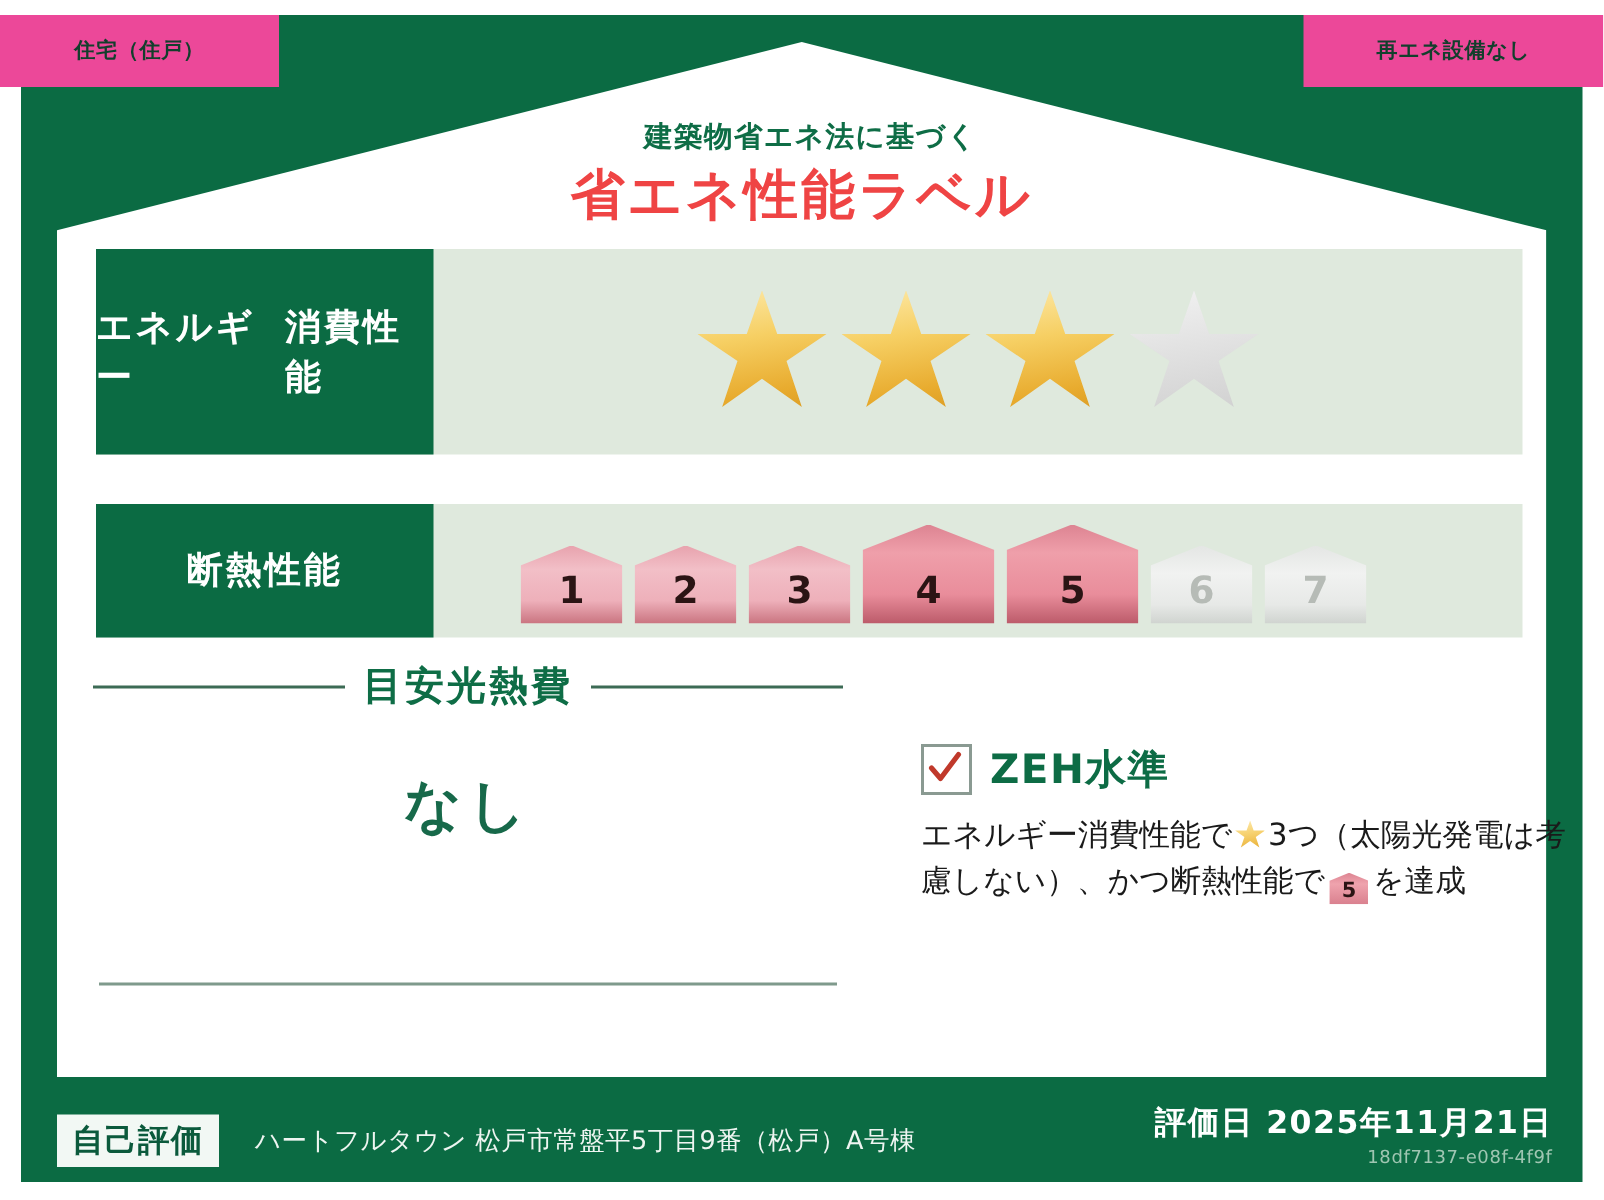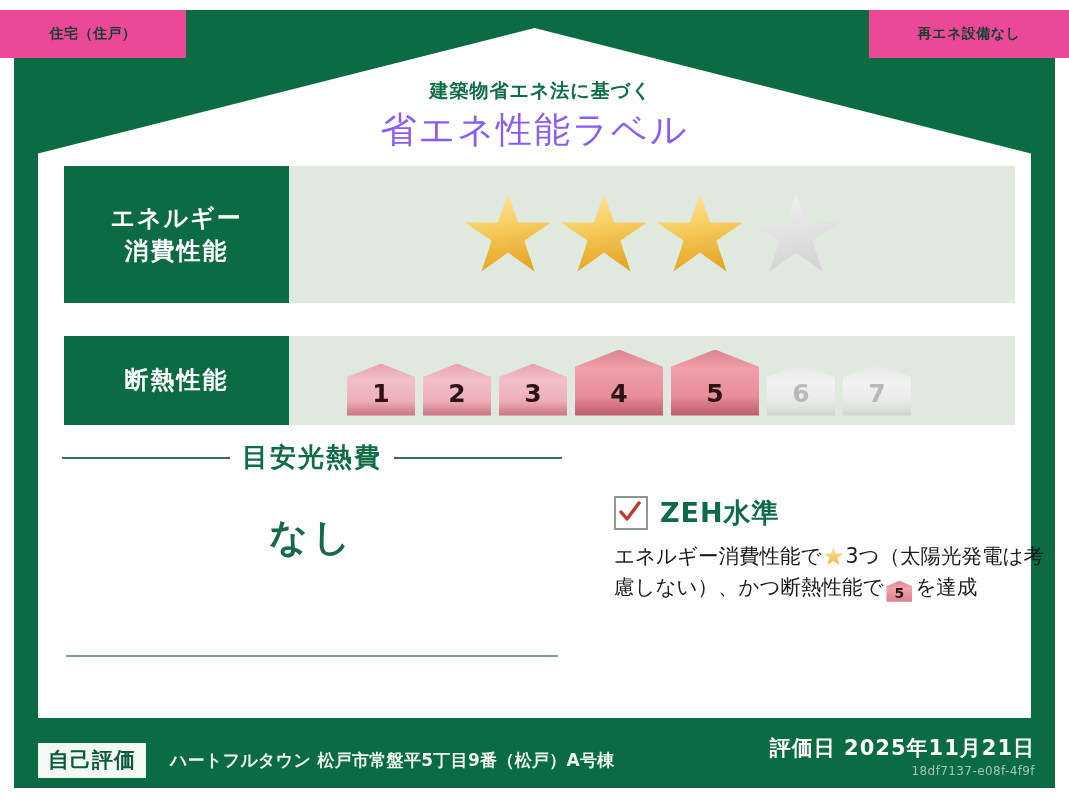--- a/index.html
+++ b/index.html
@@ -43,38 +43,38 @@
   
   .title-sub{
     position:absolute;left:12px;right:0;top:78px;
     text-align:center;
     color:#0e6d46;font-weight:bold;font-size:19px;
     letter-spacing:1px;
   }
   .title-main{
     position:absolute;left:0;right:0;top:106px;
     text-align:center;
-    color:#8b5cf6;font-weight:normal;font-size:36px;
+    color:#ef4444;font-weight:bold;font-size:36px;
     letter-spacing:2px;
   }
 
   
   .perf-row{
     position:absolute;left:64px;width:951px;
     display:flex;align-items:stretch;
     background:#dfe9dd;
   }
   .row-energy{top:166px;height:137px;}
   .row-insul{top:336px;height:89px;}
 
   .row-label{
     width:225px;flex:0 0 225px;
     background:#0b6b43;
     color:#ffffff;
-    display:flex;flex-direction:column;
+    display:flex;
     align-items:center;justify-content:center;
     font-weight:bold;font-size:24px;line-height:1.35;
     letter-spacing:2px;
   }
   .row-body{
     flex:1;
     display:flex;align-items:center;justify-content:center;
     gap:10px;
   }
   .row-insul .row-body{gap:4px;padding-right:46px;}
@@ -156,21 +156,21 @@
   .footer-left{
     position:absolute;left:38px;bottom:22px;
     display:flex;align-items:center;gap:24px;
   }
   .self-eval{
     background:#f2f8f4;color:#0b5a3c;
     font-weight:bold;font-size:21px;letter-spacing:1px;
     padding:3px 10px 4px;
   }
   .bldg-name{
-    color:#eef5f1;font-size:17px;letter-spacing:.3px;white-space:nowrap;font-weight:bold;
+    color:#eef5f1;font-size:17px;letter-spacing:.3px;white-space:nowrap;
   }
   .footer-right{
     position:absolute;right:34px;bottom:22px;
     text-align:right;
   }
   .eval-date{color:#ffffff;font-size:21px;font-weight:bold;letter-spacing:1px;}
   .eval-id{color:#9fc6b2;font-size:12px;letter-spacing:.4px;margin-top:2px;}
 </style>
 </head>
 <body>

